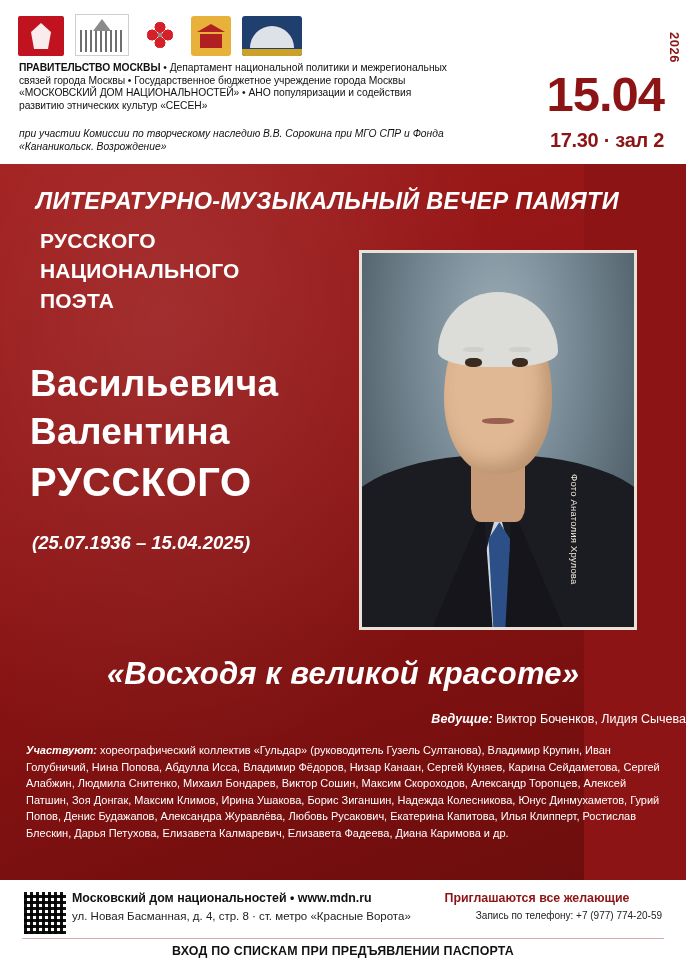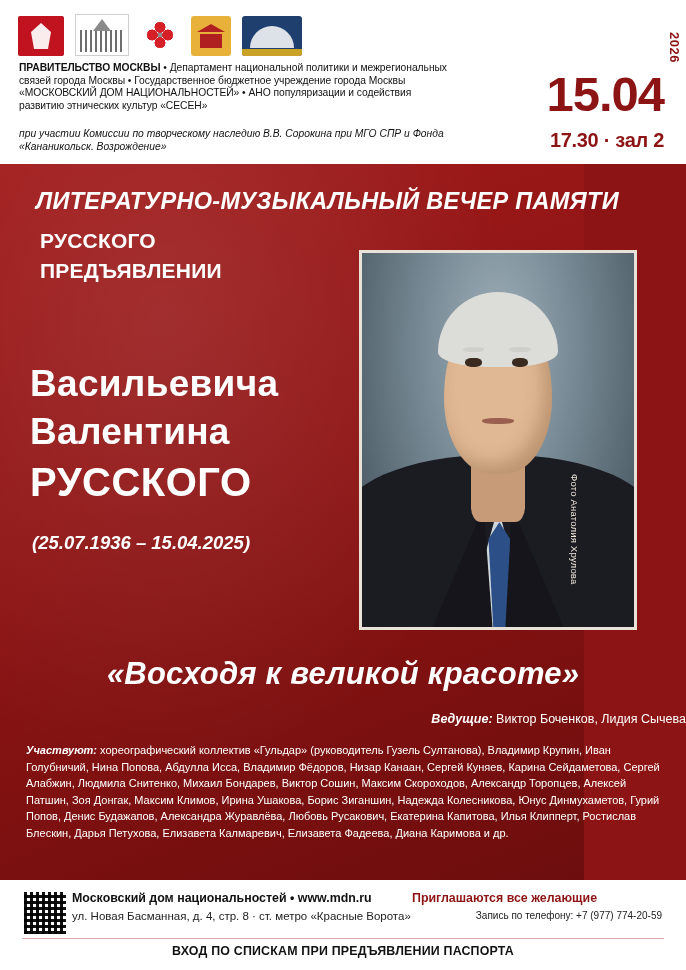--- a/index.html
+++ b/index.html
@@ -445,21 +445,21 @@
     position: absolute;
     left: 72px;
     top: 30px;
     font-size: 11.5px;
     color: #222222;
   }
   .invite {
     position: absolute;
     right: 24px;
     top: 11px;
-    text-align: left;
+    text-align: center;
     font-size: 12.4px;
     font-weight: bold;
     color: #8d1414;
     width: 250px;
   }
   .phone {
     position: absolute;
     right: 24px;
     top: 30px;
     text-align: right;
@@ -523,21 +523,22 @@
       <div class="date-year">2026</div>
     </div>
   </div>
 
   <div class="main">
 
     <div class="title-main">ЛИТЕРАТУРНО-МУЗЫКАЛЬНЫЙ ВЕЧЕР ПАМЯТИ</div>
 
     <div class="subtitle">
       <div>РУССКОГО</div>
-      <div>ПРЕДЪЯВЛЕНИИ</div>
+      <div>НАЦИОНАЛЬНОГО</div>
+      <div>ПОЭТА</div>
     </div>
 
     <div class="name-block">
       <div class="name-line">Васильевича</div>
       <div class="name-line">Валентина</div>
       <div class="name-surname">РУССКОГО</div>
     </div>
 
     <div class="life-dates">(25.07.1936 – 15.04.2025)</div>
 

